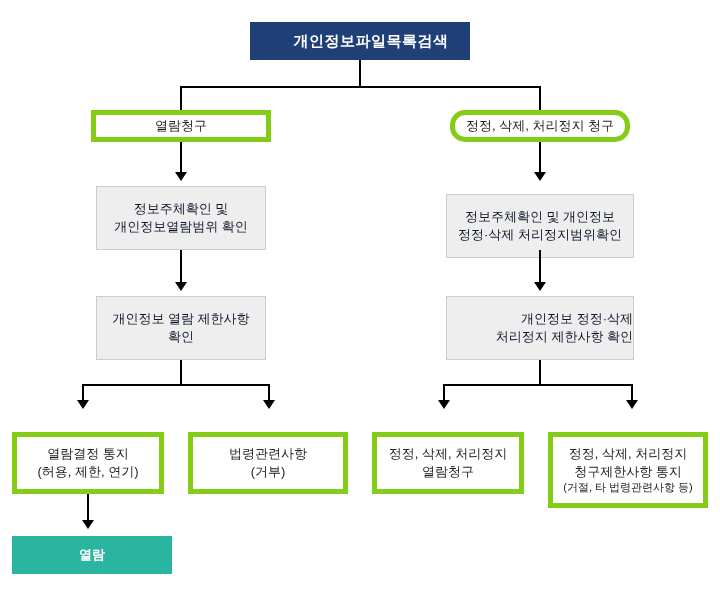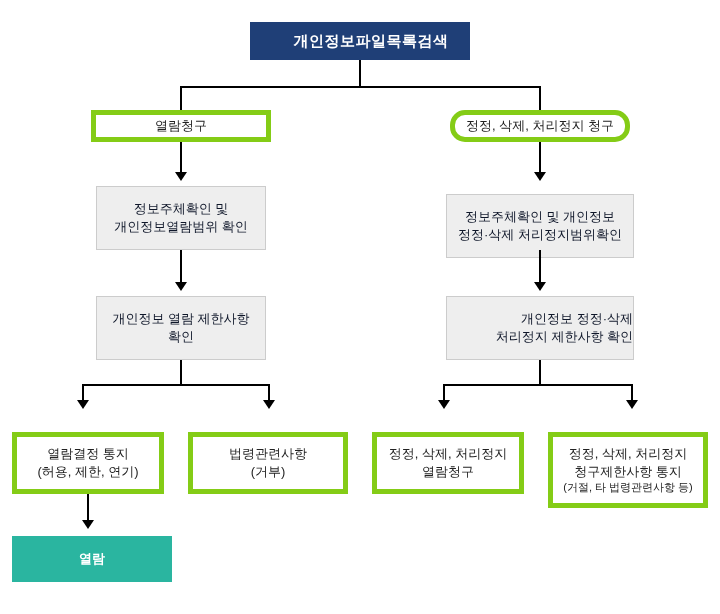--- a/index.html
+++ b/index.html
@@ -170,17 +170,17 @@
     <span>
       <span>정정, 삭제, 처리정지</span>
       <span>청구제한사항 통지</span>
       <span class="small-line">(거절, 타 법령관련사항 등)</span>
     </span>
   </div>
 
   <div class="connector v-line" style="left:87px; top:494px; height:28px;"></div>
   <div class="arrow" style="left:82px; top:520px;"></div>
 
-  <div class="node node-teal" style="left:12px; top:536px; width:160px; height:46px;">
+  <div class="node node-teal" style="left:12px; top:536px; width:160px; height:38px;">
     <span>열람</span>
   </div>
 
 </div>
 
 </body></html>

